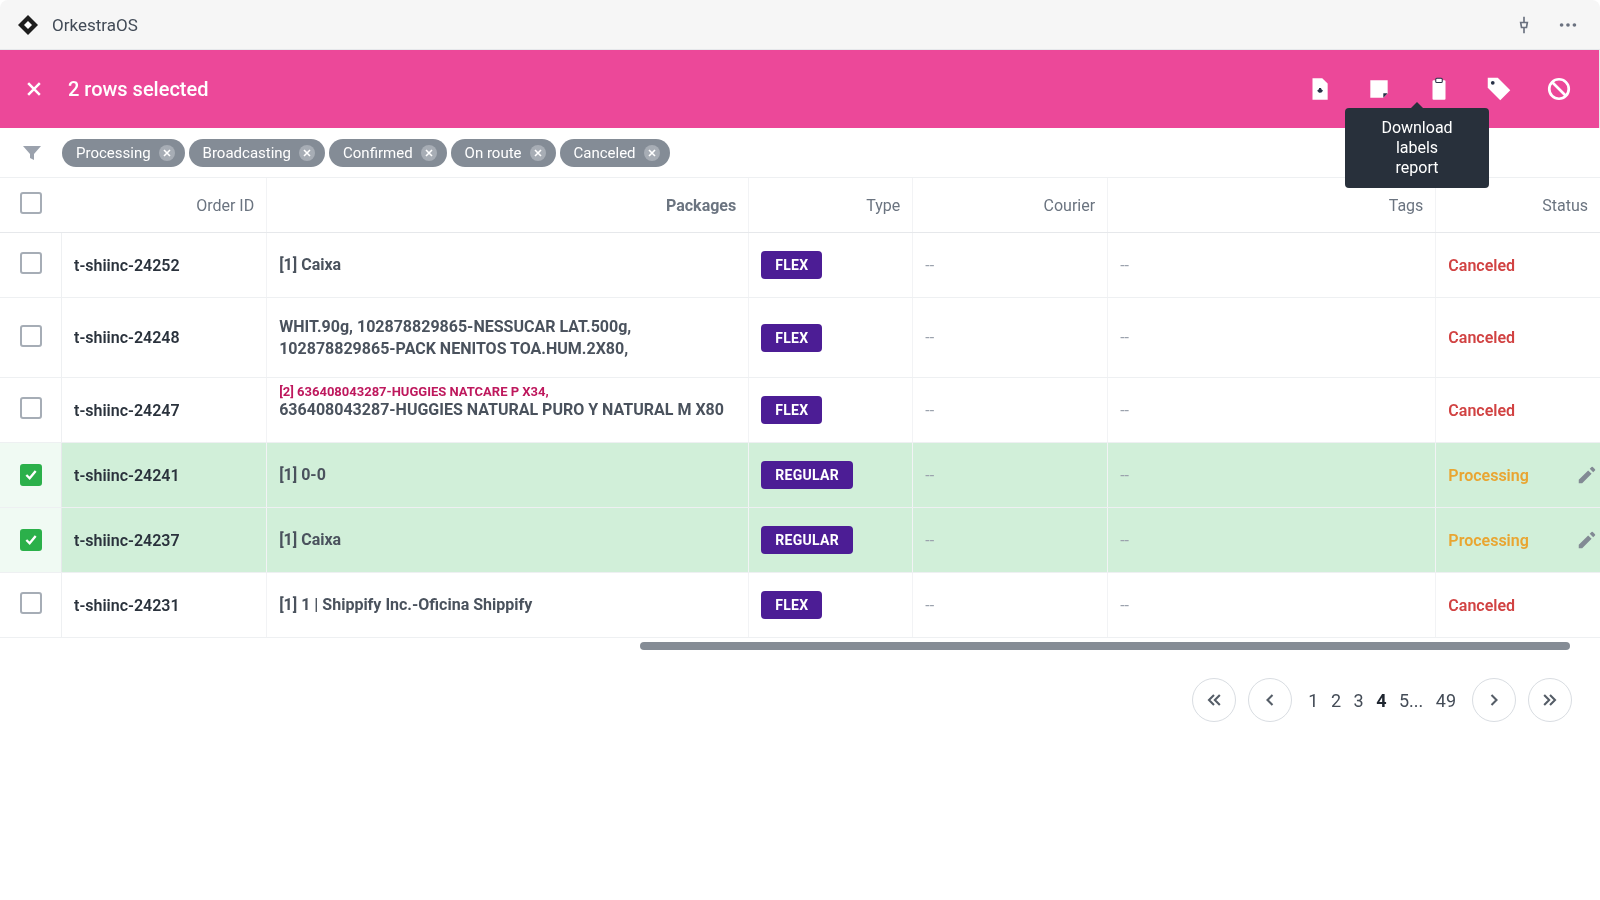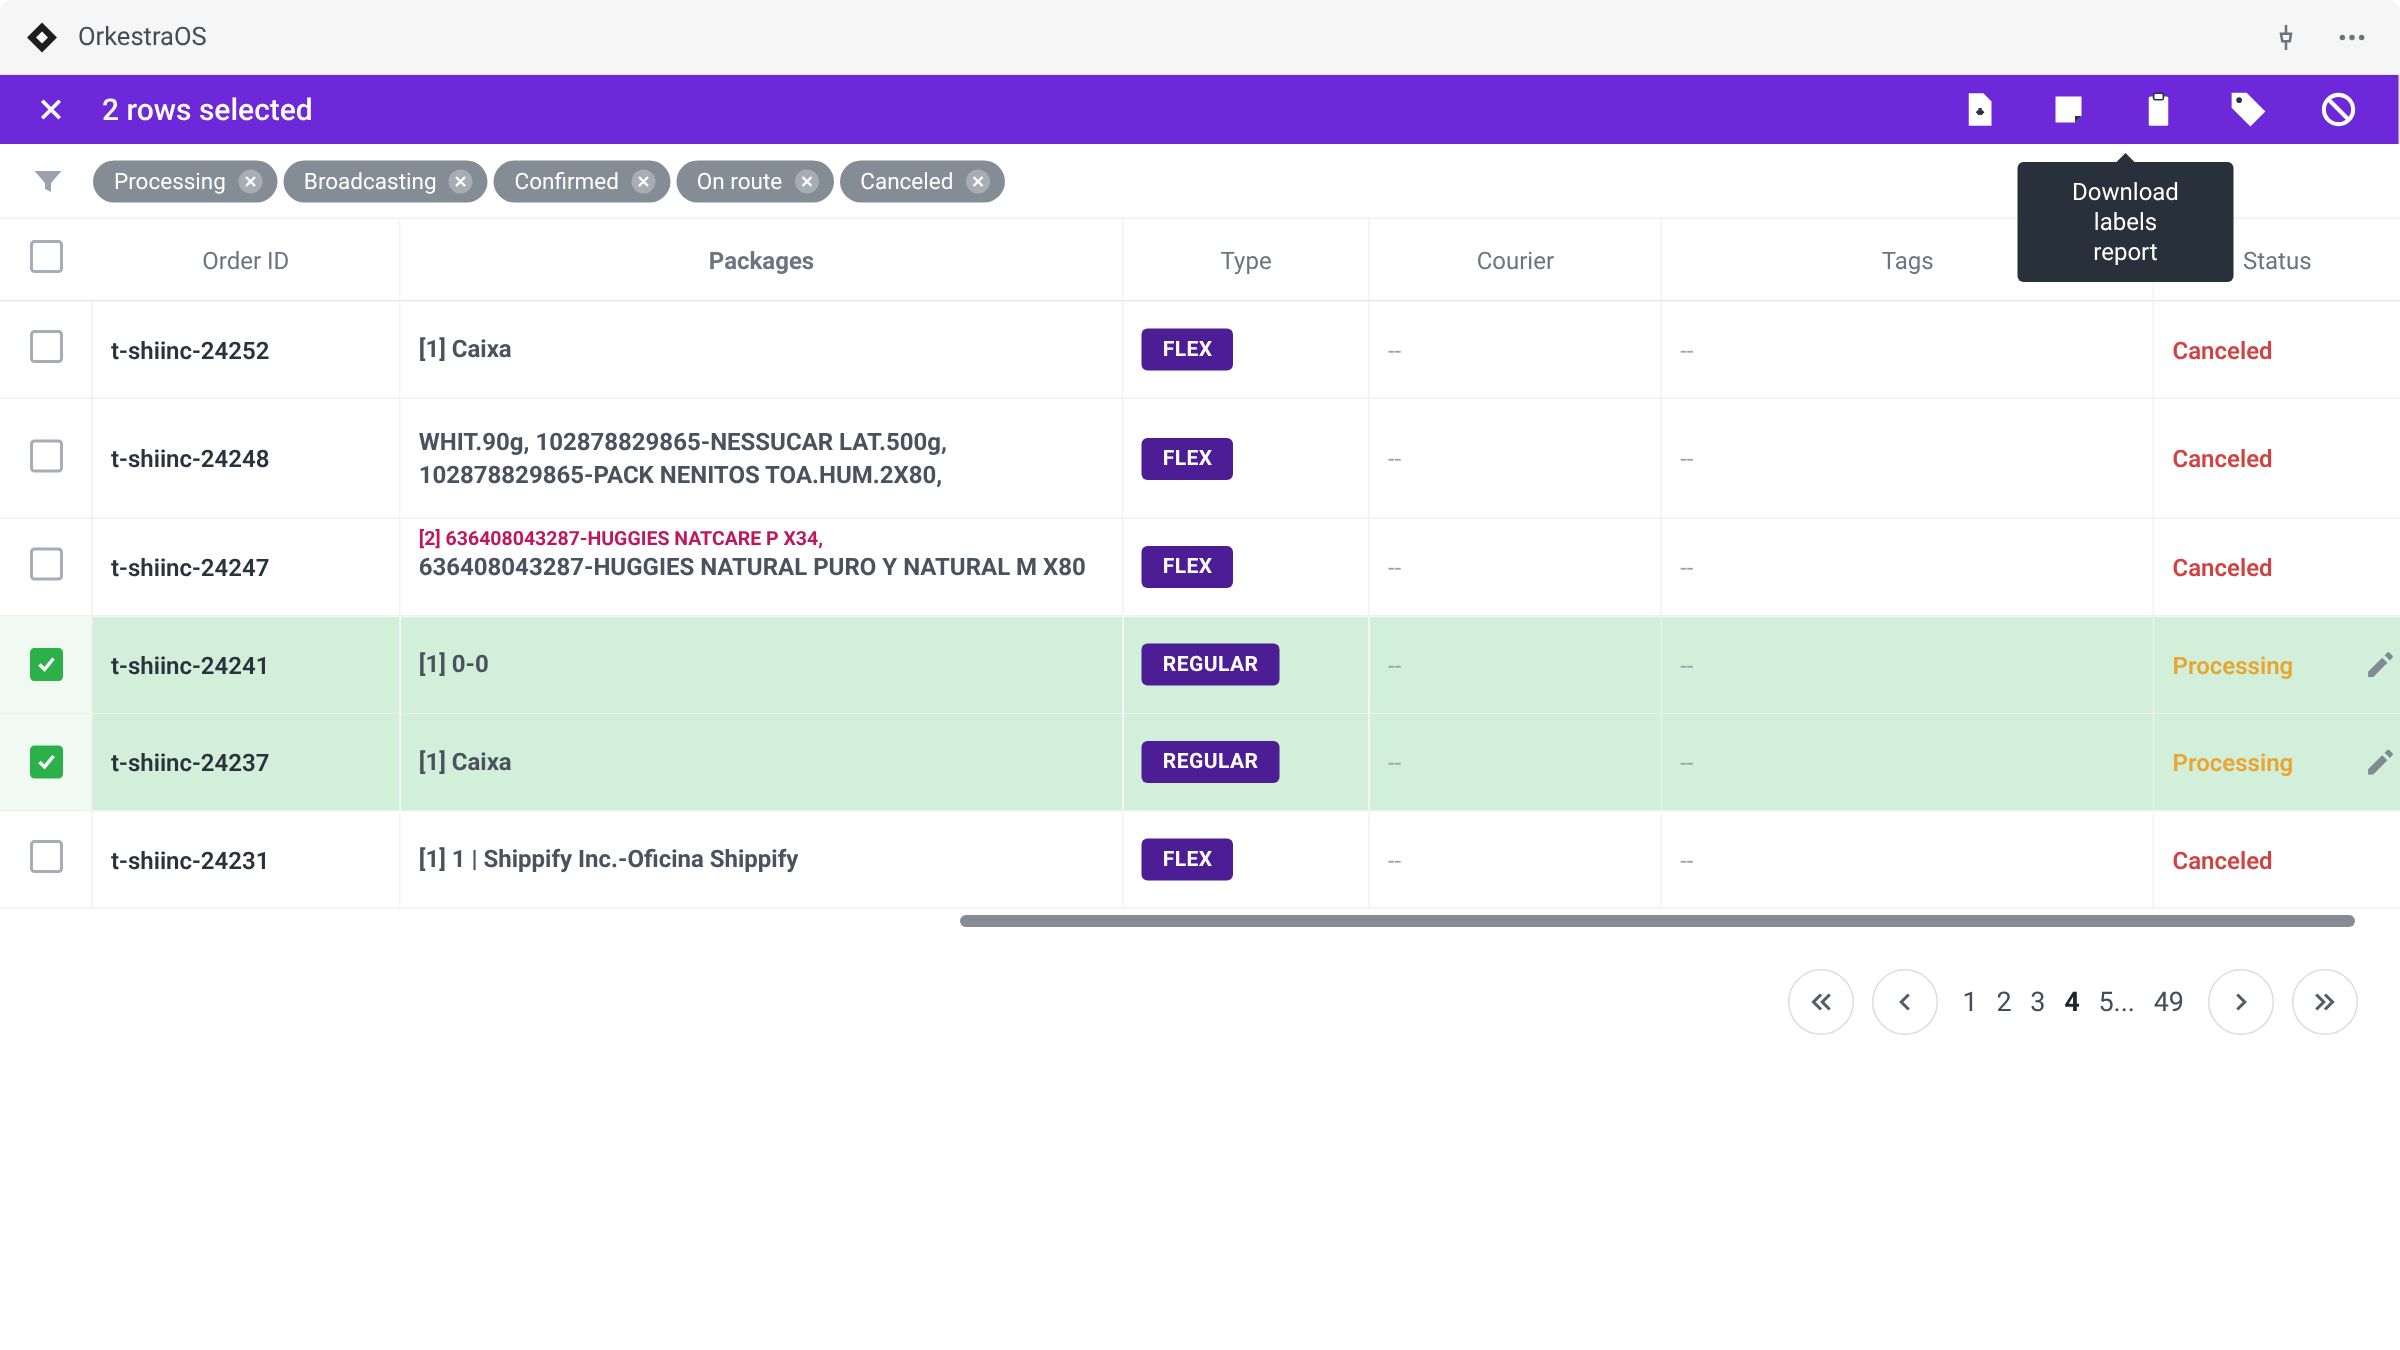--- a/index.html
+++ b/index.html
@@ -34,22 +34,22 @@
   .appbar .spacer { flex: 1; }
   .appbar .pin, .appbar .dots {
     color: #6b7280;
     display: flex; align-items: center; justify-content: center;
     width: 32px; height: 32px;
     cursor: pointer;
   }
 
   
   .selbar {
-    height: 46px;
-    background: #6d28d9;
+    height: 78px;
+    background: #ec4899;
     color: #fff;
     display: flex;
     align-items: center;
     padding: 0 20px;
     gap: 20px;
     border-right: 1px solid #e6e8eb;
   }
   .selbar .close {
     font-size: 20px;
     cursor: pointer;
@@ -132,21 +132,21 @@
   .table-wrap {
     position: relative;
     overflow: hidden;
   }
   table {
     width: 100%;
     border-collapse: collapse;
     table-layout: fixed;
   }
   thead th {
-    text-align: center;
+    text-align: right;
     font-weight: 400;
     color: #6b7480;
     font-size: 16px;
     padding: 14px 12px;
     border-bottom: 1px solid #e6e8eb;
     background: #fff;
   }
   tbody td {
     padding: 18px 12px;
     border-bottom: 1px solid #eef0f2;

